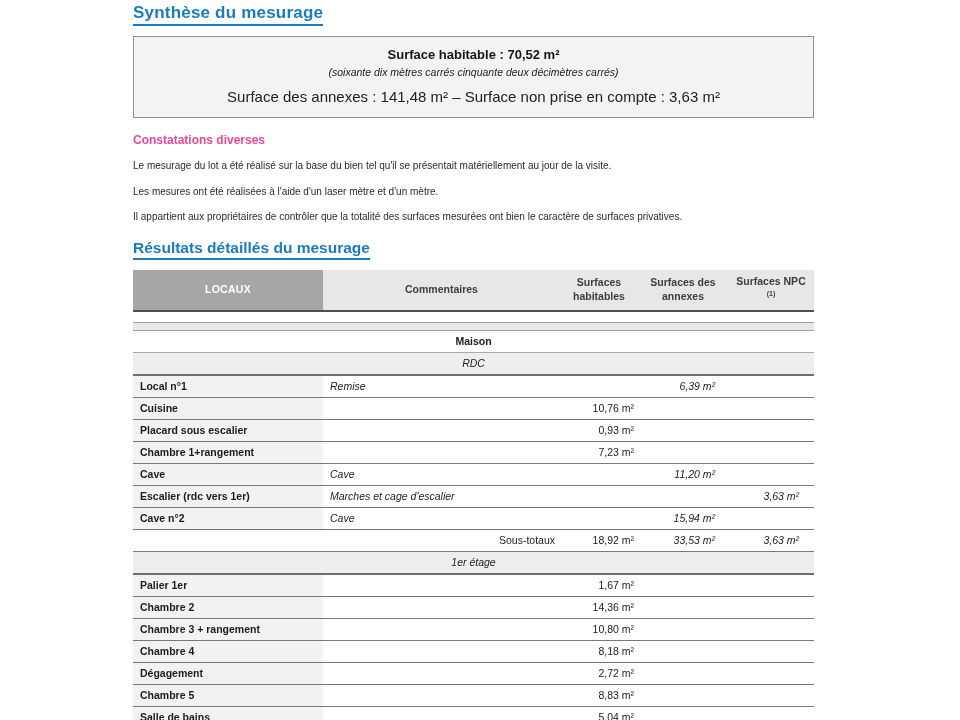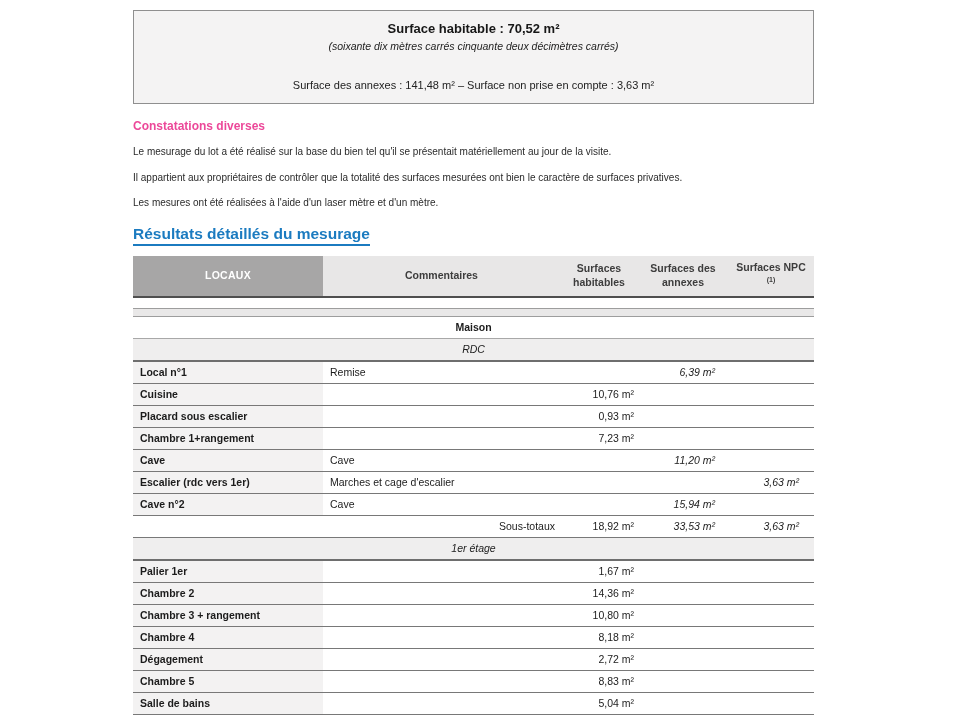--- a/index.html
+++ b/index.html
@@ -16,21 +16,21 @@
   #title1 { font-size:17px; padding-top:3px; letter-spacing:0.2px; }
   #title3 { font-size:15.5px; margin-top:15px; }
 
   
   .summary-box {
     margin-top:10px; border:1px solid #8f8f8f; background:#f4f3f3;
     text-align:center; padding:10px 10px 12px 10px;
   }
   .sb1 { font-size:13px; font-weight:bold; color:#171717; }
   .sb2 { font-size:10.5px; font-style:italic; margin-top:4px; color:#222; }
-  .sb3 { font-size:11px; margin-top:27px; color:#222; }
+  .sb3 { font-size:15px; margin-top:10px; color:#222; }
 
   
   #title2 { font-size:12px; font-weight:bold; color:#ec4899; margin:15px 0 0 0; }
   .para { font-size:10px; margin:13px 0 0 0; line-height:1.25; color:#2b2b2b; }
 
   
   table { width:681px; border-collapse:collapse; table-layout:fixed; margin-top:10px; font-size:10.5px; color:#1c1c1c; }
   col.w1 { width:190px; } col.w2 { width:237px; } col.w3 { width:78px; } col.w4 { width:90px; } col.w5 { width:86px; }
   thead th {
     height:40px; vertical-align:middle; text-align:center;
@@ -40,44 +40,45 @@
   thead th.th-locaux { background:#a7a6a6; color:#ffffff; letter-spacing:0.3px; }
   thead sup { font-size:7px; }
 
   tbody td { height:19px; vertical-align:middle; }
   tr.row-spacer td { height:8px; border:none; }
   tr.row-strip td { height:5px; background:#e9e8e8; border-top:1px solid #9d9d9d; border-bottom:1px solid #9d9d9d; }
   tr.row-section td { text-align:center; font-weight:bold; border-bottom:1px solid #a8a8a8;margin-top:12px; }
   tr.row-subsection td { text-align:center; font-style:italic; background:#efeeee; border-bottom:2px solid #6e6e6e; }
   tr.row-data td, tr.row-subtotal td, tr.row-grand td { border-bottom:1px solid #787878; }
   td.c-local { background:#f3f2f2; font-weight:bold; padding-left:7px; }
-  td.c-comment { padding-left:7px; }
+  td.c-comment { padding-left:7px;font-style:italic; }
   td.c-hab { text-align:right; padding-right:4px; }
   td.c-ann { text-align:right; padding-right:13px; font-style:italic; }
   td.c-npc { text-align:right; padding-right:15px; font-style:italic; }
   tr.row-subtotal td { }
   td.c-subtotal-label { text-align:right; padding-right:5px; }
 </style>
 </head>
 <body>
 
 <div class="page">
   <div class="content">
 
+    <h1 class="h-blue" id="title1"><span class="underline">Synthèse du mesurage</span></h1>
 
     <div class="summary-box">
       <div class="sb1">Surface habitable : 70,52 m²</div>
       <div class="sb2">(soixante dix mètres carrés cinquante deux décimètres carrés)</div>
       <div class="sb3">Surface des annexes : 141,48 m² – Surface non prise en compte : 3,63 m²</div>
     </div>
 
     <h2 id="title2">Constatations diverses</h2>
     <p class="para">Le mesurage du lot a été réalisé sur la base du bien tel qu'il se présentait matériellement au jour de la visite.</p>
+    <p class="para">Les mesures ont été réalisées à l'aide d'un laser mètre et d'un mètre.</p>
     <p class="para">Il appartient aux propriétaires de contrôler que la totalité des surfaces mesurées ont bien le caractère de surfaces privatives.</p>
-    <p class="para">Les mesures ont été réalisées à l'aide d'un laser mètre et d'un mètre.</p>
 
     <h2 class="h-blue" id="title3"><span class="underline">Résultats détaillés du mesurage</span></h2>
 
     <table>
       <colgroup>
         <col class="w1">
           <col class="w2">
           <col class="w3">
           <col class="w4">
           <col class="w5">

